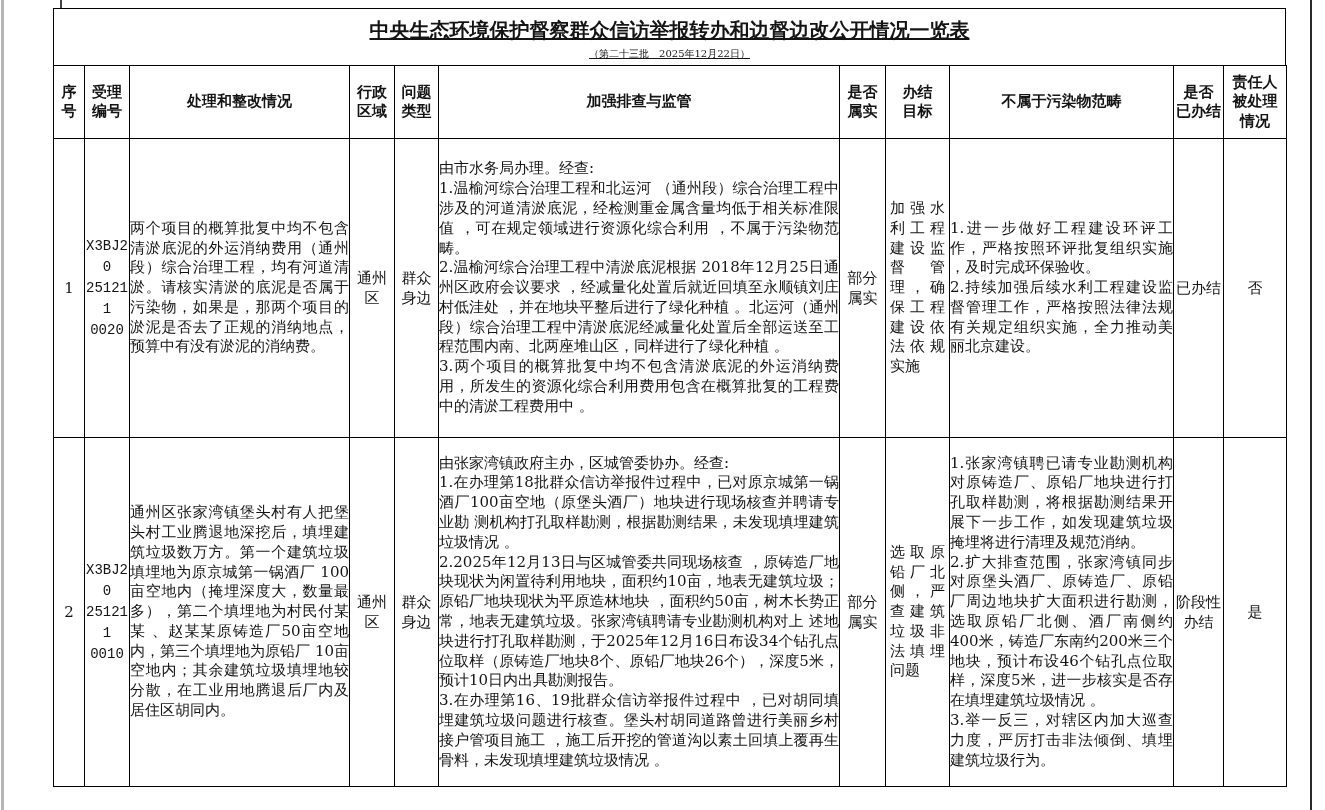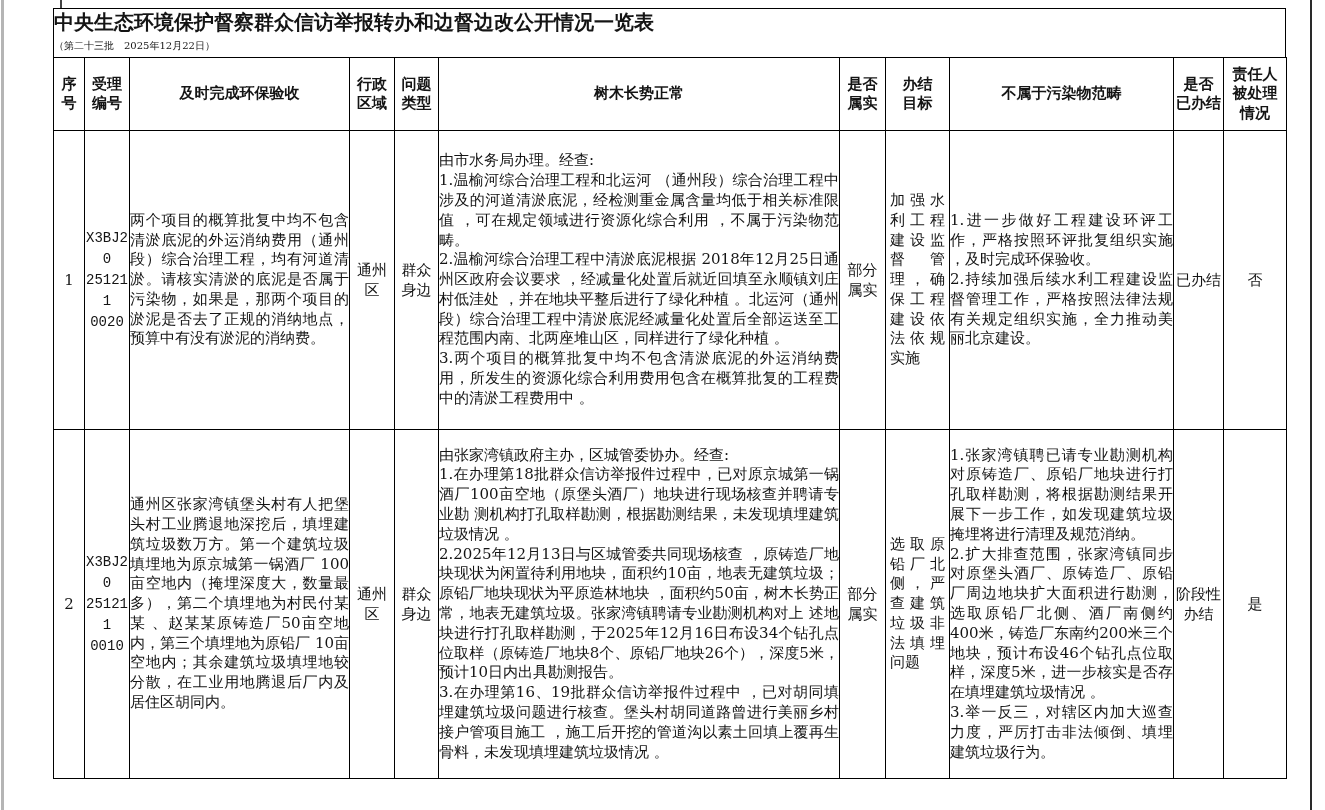--- a/index.html
+++ b/index.html
@@ -9,21 +9,21 @@
     font-family:"DejaVu Serif","Liberation Serif",serif;
   }
   .scan-left  { position:absolute; left:1px;   top:0; width:3px; height:810px; background:#b5b5b5; }
   .scan-right { position:absolute; left:1310px; top:0; width:2px; height:810px; background:#2a2a2a; }
   .scan-tick  { position:absolute; left:60px;  top:0; width:2px; height:9px;  background:#444; }
 
   .doc { position:absolute; left:53px; top:8px; width:1233px; }
 
   .title-box {
     border:1px solid #000; border-bottom:none;
-    height:48px; box-sizing:content-box;
+    height:48px; padding-top:8px; text-align:center; box-sizing:content-box;text-decoration:underline;
   }
   .doc-title    { font-size:20px; font-weight:bold; line-height:27px; }
   .doc-subtitle { font-size:10px; line-height:19px; }
 
   table { border-collapse:collapse; table-layout:fixed; width:1233px; }
   th, td { border:1px solid #000; overflow:hidden; vertical-align:middle; }
   th { font-size:15px; font-weight:bold; padding:1px; line-height:1.3; }
   thead tr { height:73px; }
   tr.r1 { height:299px; }
   tr.r2 { height:349px; }
@@ -61,26 +61,26 @@
         <col style="width:224px">
       <col style="width:50px">
         <col style="width:63px">
     </colgroup>
     <thead>
       <tr>
         <th class="c pre">序
 号</th>
         <th class="c pre">受理
 编号</th>
-        <th class="c pre">及时完成环保验收</th>
+        <th class="c pre">处理和整改情况</th>
         <th class="c pre">行政
 区域</th>
         <th class="c pre">问题
 类型</th>
-        <th class="c pre">树木长势正常</th>
+        <th class="c pre">加强排查与监管</th>
         <th class="c pre">是否
 属实</th>
         <th class="c pre">办结
 目标</th>
         <th class="c pre">不属于污染物范畴</th>
         <th class="c pre">是否
 已办结</th>
         <th class="c pre">责任人
 被处理
 情况</th>

